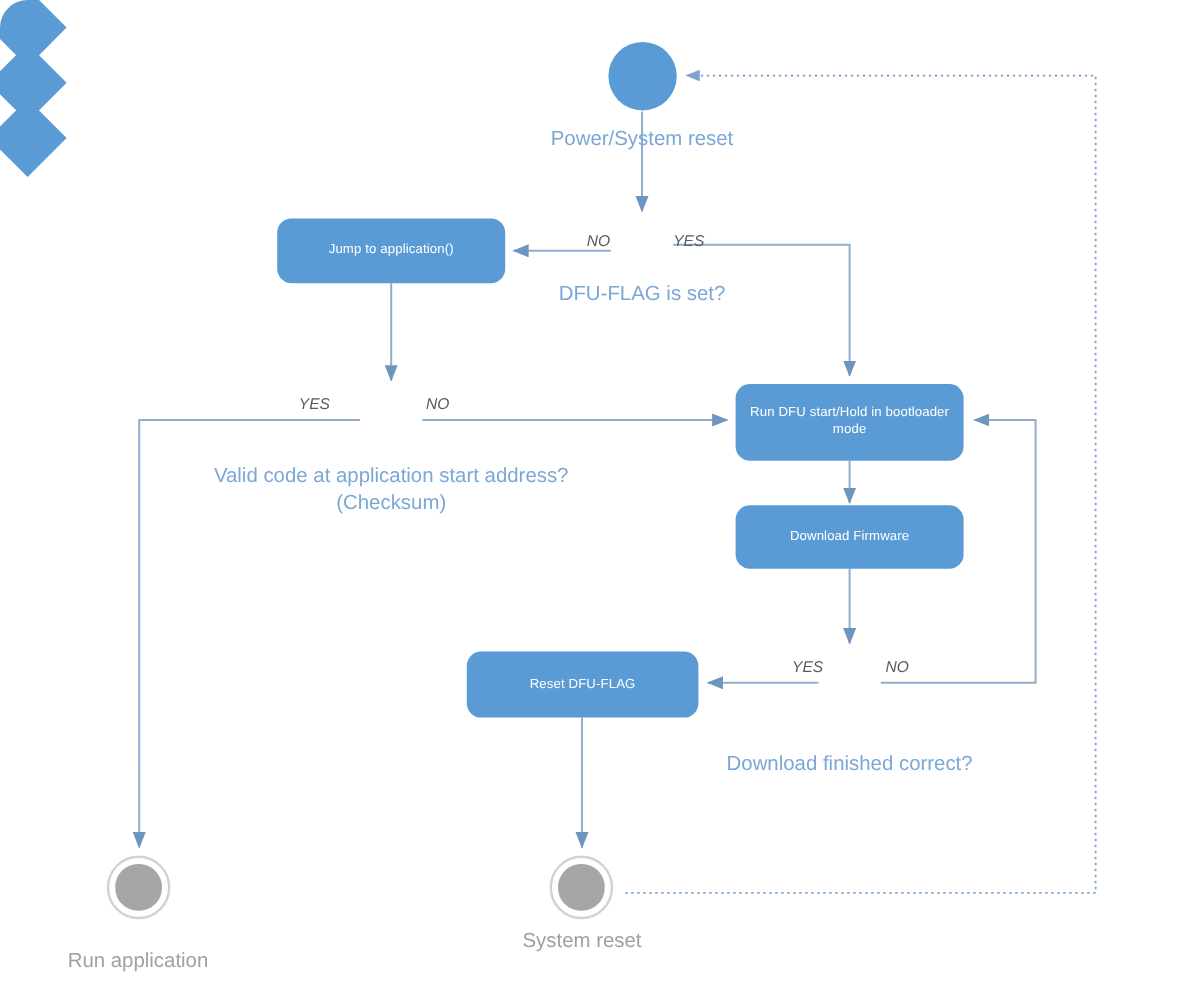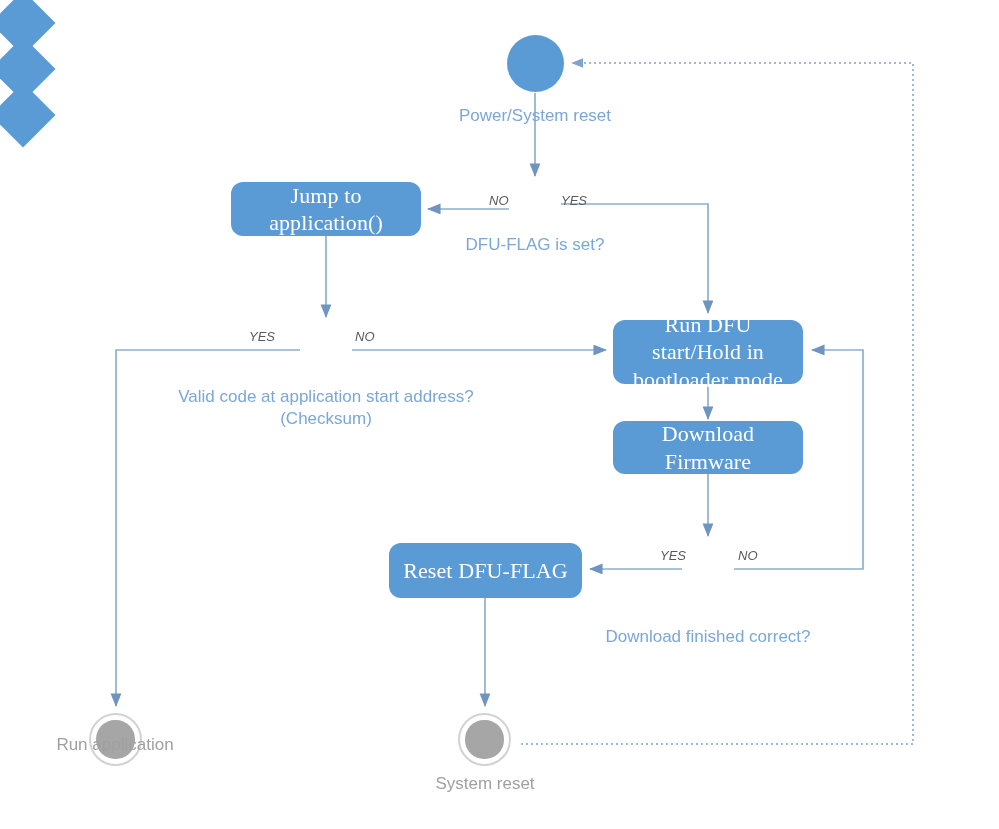--- a/index.html
+++ b/index.html
@@ -9,20 +9,21 @@
   }
   body {
     font-family: "Liberation Sans", sans-serif;
   }
   #canvas {
     position: relative;
     width: 999px;
     height: 829px;
     background: #ffffff;
     overflow: hidden;
+    border-radius: 23px;
   }
   svg#wires {
     position: absolute;
     left: 0;
     top: 0;
     width: 999px;
     height: 829px;
     pointer-events: none;
   }
   .node {
@@ -31,25 +32,24 @@
   }
   
   .proc {
     background: #5B9BD5;
     border-radius: 12px;
     color: #ffffff;
     display: flex;
     align-items: center;
     justify-content: center;
     text-align: center;
-    font-size: 22px;
+    font-size: 11px;
     line-height: 1.25;
     letter-spacing: 0.1px;
     padding: 4px 10px;
-    font-family: Liberation Serif, serif;
   }
   
   .start-node {
     background: #5B9BD5;
     border-radius: 50%;
   }
   
   .final-node {
     border-radius: 50%;
     border: 2px solid #d2d2d2;
@@ -161,20 +161,20 @@
   <div class="decision" style="left:685px; top:546px; width:46px; height:46px;"></div>
   <div class="caption" style="left:578px; top:606px; width:260px;margin-top:20px;">Download finished correct?</div>
   <div class="edge-label" style="left:660px; top:549px;">YES</div>
   <div class="edge-label" style="left:738px; top:549px;">NO</div>
 
   <div class="node proc" style="left:389px; top:543px; width:193px; height:55px;">Reset DFU-FLAG</div>
 
   <div class="node final-node" style="left:89px; top:713px; width:53px; height:53px;">
     <div class="inner"></div>
   </div>
-  <div class="caption grey" style="left:35px; top:734px; width:160px;">Run application</div>
+  <div class="caption grey" style="left:35px; top:790px; width:160px;">Run application</div>
 
   <div class="node final-node" style="left:458px; top:713px; width:53px; height:53px;">
     <div class="inner"></div>
   </div>
   <div class="caption grey" style="left:405px; top:773px; width:160px;">System reset</div>
 
 </div>
 
 </body></html>

